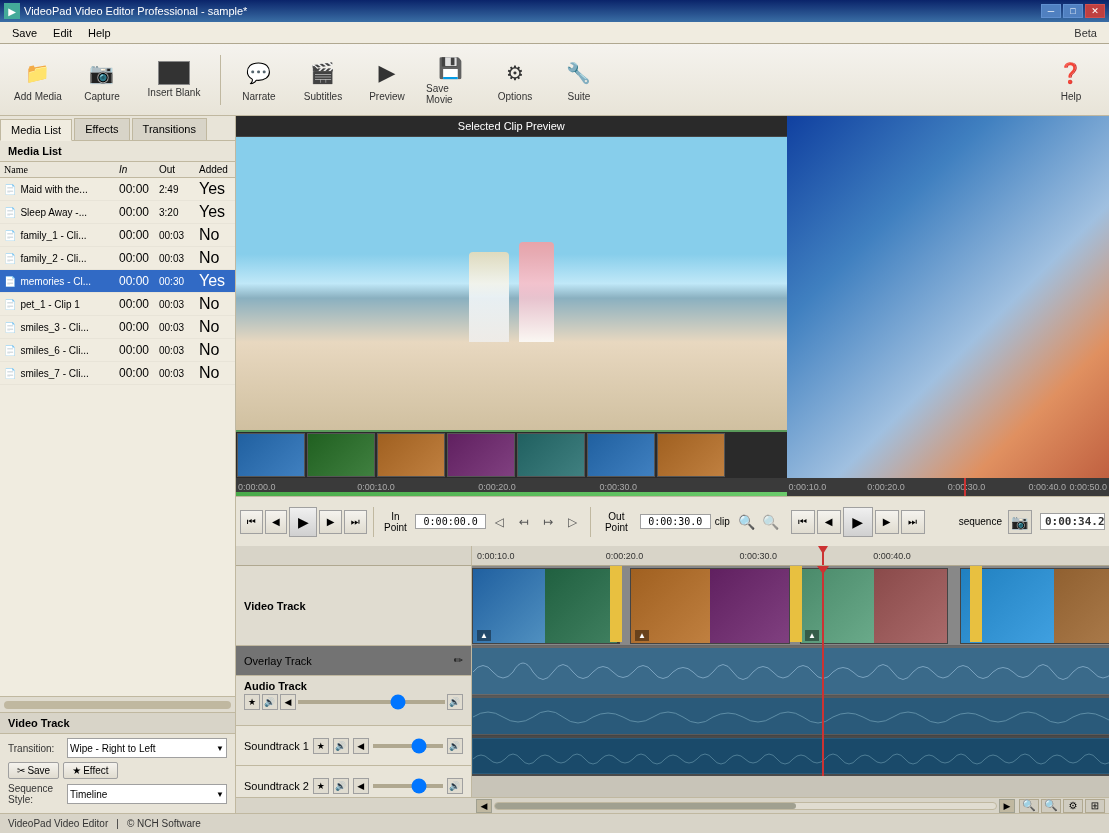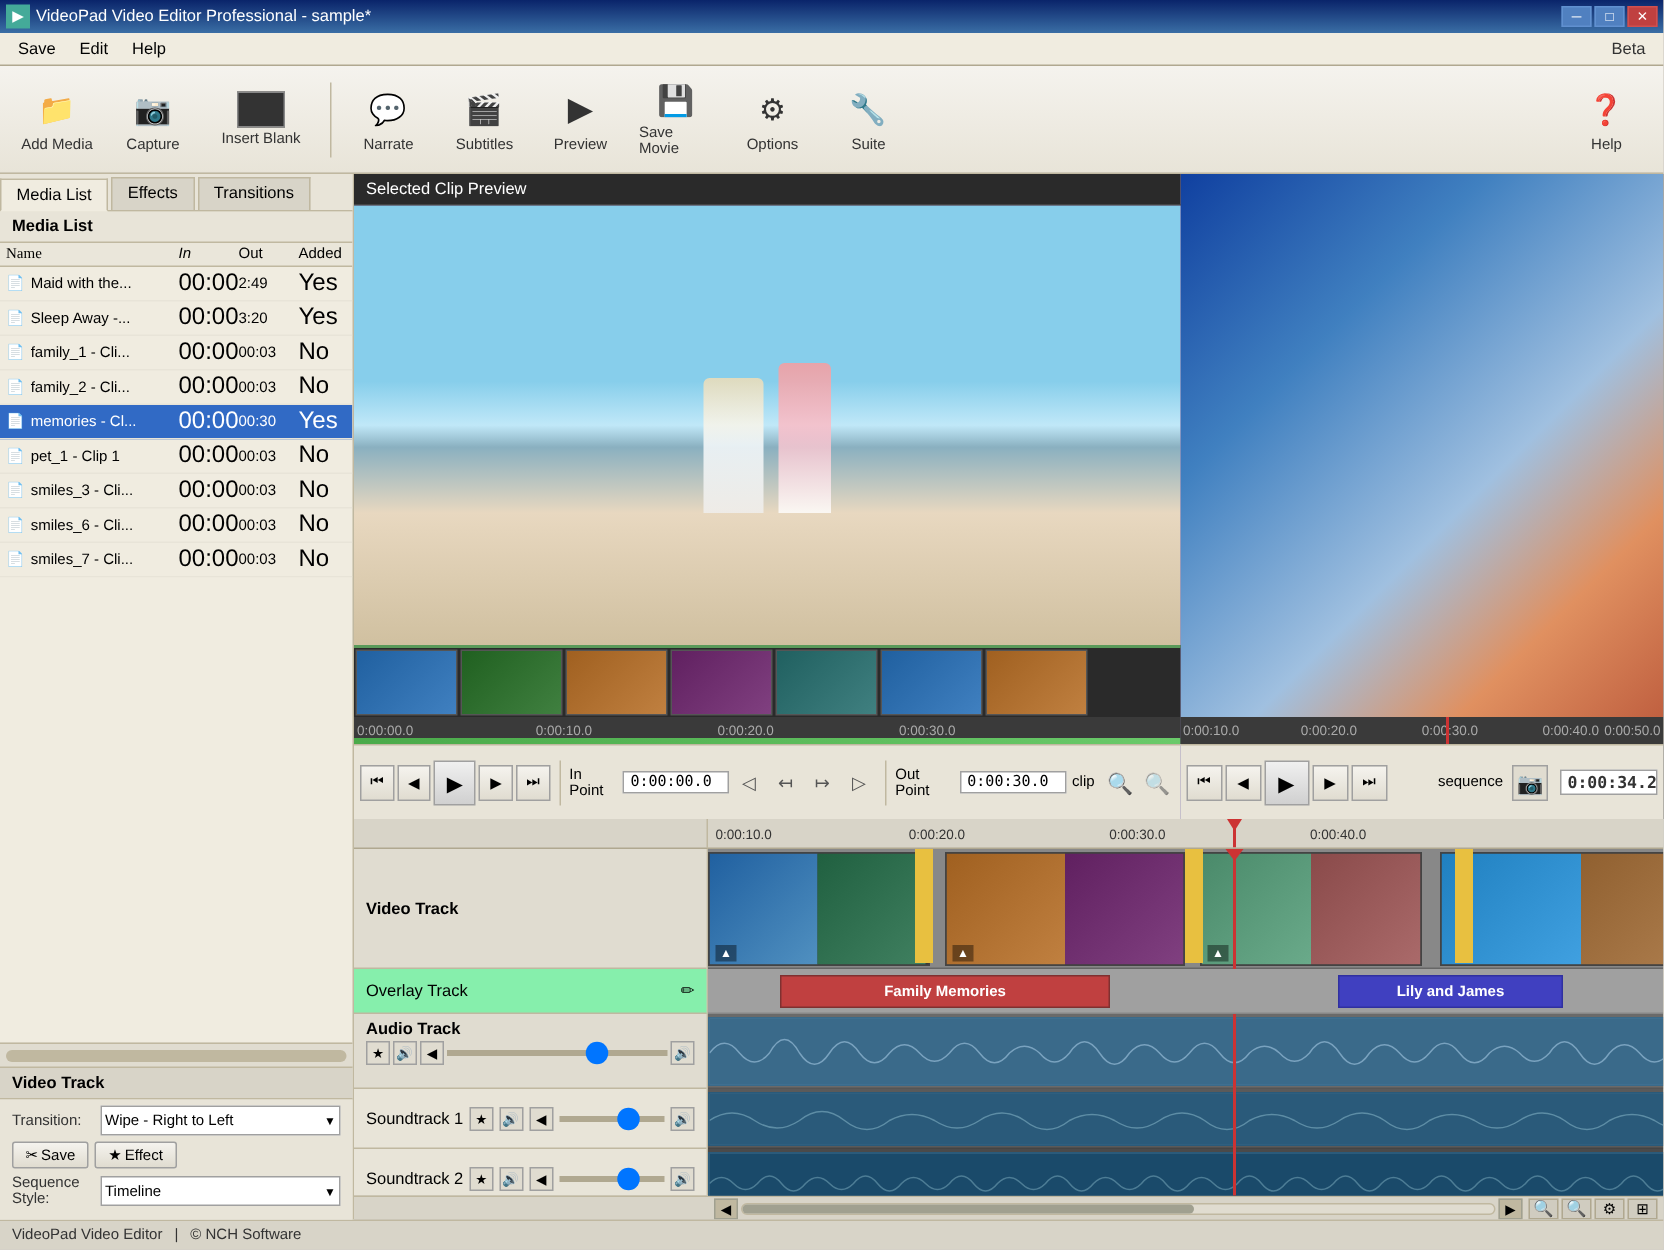--- a/index.html
+++ b/index.html
@@ -38,41 +38,41 @@
     #col-headers { display: flex; padding: 2px 4px; border-bottom: 1px solid #c0b8a0; background: #eae6da; font-size: 10px; }
     .col-name { flex: 1; font-family: Liberation Serif, serif; }
     .col-in { width: 40px; font-style: italic; }
     .col-out { width: 40px; }
     .col-added { width: 32px; }
     #file-list { overflow-y: auto; font-size: 10px; }
     .file-row { display: flex; align-items: center; padding: 2px 4px; cursor: pointer; border-bottom: 1px solid #e8e4d8; }
     .file-row.selected { background: #316ac5; color: white; }
     .file-icon { margin-right: 4px; font-size: 10px; }
     .file-name { flex: 1; overflow: hidden; text-overflow: ellipsis; white-space: nowrap; }
-    .file-in { width: 40px; font-size: 16px; }
+    .file-in { width: 40px; font-size: 12px; }
     .file-out { width: 40px; font-size: 10px; }
     .file-added { width: 32px; font-size: 16px; }
 
     
     #left-scroll { height: 16px; background: #e0dcd0; border-top: 1px solid #c0b8a0; display: flex; align-items: center; }
 
     
     #video-track-label { background: #d8d4c8; padding: 4px 8px; border-top: 1px solid #c0b8a0; border-bottom: 1px solid #c0b8a0; font-weight: bold; font-size: 11px; }
     #video-controls { padding: 4px 8px; background: #e8e4d8; }
     .control-row { display: flex; align-items: center; margin-bottom: 4px; gap: 4px; }
     .control-label { font-size: 10px; color: #333; width: 55px; }
     .dropdown { border: 1px solid #a0a0a0; background: white; font-size: 10px; padding: 1px 2px; flex: 1; height: 20px; display: flex; align-items: center; justify-content: space-between; cursor: pointer; }
     .dropdown-arrow { font-size: 8px; }
     .btn-small { border: 1px solid #a0a0a0; background: linear-gradient(to bottom, #f5f3ee, #e0dcd0); padding: 2px 8px; font-size: 10px; cursor: pointer; display: flex; align-items: center; gap: 2px; border-radius: 2px; }
     .seq-style { font-size: 10px; }
 
     
     #center-panel { flex: 1; display: flex; flex-direction: column; overflow: hidden; }
     #preview-area { display: flex; height: 430px; background: #333; }
-    #clip-preview { flex: 1; background: #c4b5fd; position: relative; }
+    #clip-preview { flex: 1; background: #3b82f6; position: relative; text-align: center; }
     #clip-preview-label { color: white; font-size: 11px; padding: 4px 8px; background: #2a2a2a; border-bottom: 1px solid #444; }
     #clip-preview-img { width: 100%; height: 100%; background: linear-gradient(135deg, #1a6aa0 0%, #2a8ad0 30%, #5ab0e0 50%, #8ad0f0 60%, #c0e8f8 70%, #f0f8ff 100%); position: relative; overflow: hidden; }
     .beach-scene { width: 100%; height: 100%; background: linear-gradient(to bottom, #87ceeb 0%, #87ceeb 40%, #c0e8f8 50%, #8ab0c0 55%, #e8d8c0 70%, #d0c0a0 100%); }
     
     #right-preview { width: 420px; background: #1a1a1a; }
     #right-preview-img { width: 100%; height: 100%; background: linear-gradient(135deg, #2060a0, #5090c0, #a0c8e0, #e0a080, #c07050); }
 
     
     #clip-strip { height: 48px; background: #2a2a2a; display: flex; align-items: center; overflow: hidden; border-top: 2px solid #5a9a5a; }
     .strip-thumb { width: 68px; height: 44px; border: 1px solid #555; background: #444; margin: 0 1px; flex-shrink: 0; }
@@ -85,21 +85,21 @@
     .controls-sep { width: 1px; height: 30px; background: #c0b8a0; margin: 0 4px; }
     .icon-btn { width: 24px; height: 24px; display: flex; align-items: center; justify-content: center; cursor: pointer; font-size: 12px; color: #555; }
 
     
     #timeline-area { flex: 1; overflow: hidden; display: flex; flex-direction: column; background: #c8c4b8; }
     #timeline-ruler { height: 20px; background: #d8d4c8; border-bottom: 1px solid #b0a890; display: flex; align-items: center; position: relative; overflow: hidden; }
 
     #timeline-tracks { flex: 1; display: flex; overflow: hidden; }
     #track-labels { width: 236px; background: #d8d4c8; border-right: 1px solid #c0b8a0; flex-shrink: 0; }
     .track-label { height: 80px; border-bottom: 1px solid #c0b8a0; padding: 4px 8px; background: #e0dcd0; display: flex; flex-direction: column; justify-content: center; font-size: 11px; font-weight: bold; }
-    .track-label-overlay { height: 30px; border-bottom: 1px solid #c0b8a0; padding: 4px 8px; background: #86efac; display: flex; align-items: center; justify-content: space-between; }
+    .track-label-overlay { height: 30px; border-bottom: 1px solid #c0b8a0; padding: 4px 8px; background: #737373; display: flex; align-items: center; justify-content: space-between; }
     .track-label-audio { height: 50px; border-bottom: 1px solid #c0b8a0; padding: 4px 8px; background: #e0dcd0; }
     .track-label-st { height: 40px; border-bottom: 1px solid #c0b8a0; padding: 4px 8px; background: #e8e4d8; display: flex; align-items: center; gap: 4px; }
     .audio-controls-row { display: flex; align-items: center; gap: 2px; margin-top: 2px; }
     .audio-btn { width: 16px; height: 16px; border: 1px solid #a0a0a0; background: #e0dcd0; display: flex; align-items: center; justify-content: center; font-size: 9px; cursor: pointer; }
     .vol-slider { flex: 1; height: 4px; background: #b0a890; appearance: none; }
     #video-track-content { height: 80px; background: #888; position: relative; border-bottom: 1px solid #666; }
     #overlay-track-content { height: 30px; background: #999; position: relative; border-bottom: 1px solid #666; }
     #audio-track-content { height: 50px; background: #777; position: relative; border-bottom: 1px solid #555; }
     #st1-content { height: 40px; background: #666; position: relative; border-bottom: 1px solid #555; }
     #st2-content { height: 40px; background: #666; position: relative; }
@@ -504,28 +504,20 @@
                 <div style="width:94px;height:100%;background:linear-gradient(135deg,#2080c0,#40a0e0);"></div>
                 <div style="width:94px;height:100%;background:linear-gradient(135deg,#906030,#b08050);"></div>
               </div>
             </div>
 
             <div class="playhead" style="left:55%;height:80px;">
               <div class="playhead-triangle"></div>
             </div>
           </div>
 
-          <div id="overlay-track-content" style="height:30px;background:#a0a0a0;position:relative;border-bottom:1px solid #888;">
-            <div class="overlay-clip" style="left:48px;width:220px;">
-              <span>Family Memories</span>
-            </div>
-            <div class="overlay-clip" style="left:420px;width:150px;background:#4040c0;border-color:#3030a0;">
-              <span>Lily and James</span>
-            </div>
-          </div>
 
           <div id="audio-track-content" style="height:50px;background:#6a6a6a;position:relative;border-bottom:1px solid #555;">
             <div class="audio-wave" style="left:0;width:870px;">
               <svg class="waveform-svg">
                 <rect width="100%" height="100%" fill="#3a6a8a"></rect>
                 <path d="M0,23 Q10,10 20,23 Q30,35 40,23 Q50,5 60,23 Q70,38 80,23 Q90,8 100,23 Q110,36 120,23 Q130,12 140,23 Q150,34 160,23 Q170,10 180,23 Q190,36 200,23 Q210,14 220,23 Q230,35 240,23 Q250,8 260,23 Q270,38 280,23 Q290,12 300,23 Q310,35 320,23 Q330,10 340,23 Q350,36 360,23 Q370,14 380,23 Q390,34 400,23 Q410,8 420,23 Q430,38 440,23 Q450,12 460,23 Q470,35 480,23 Q490,10 500,23 Q510,36 520,23 Q530,14 540,23 Q550,34 560,23 Q570,8 580,23 Q590,38 600,23 Q610,12 620,23 Q630,35 640,23 Q650,10 660,23 Q670,36 680,23 Q690,14 700,23 Q710,34 720,23 Q730,8 740,23 Q750,38 760,23 Q770,12 780,23 Q790,35 800,23 Q810,10 820,23 Q830,36 840,23 Q850,14 860,23 Q870,23 870,23" stroke="#8ab0cc" stroke-width="1" fill="none" opacity="0.8"></path>
               </svg>
             </div>
             <div class="playhead" style="left:55%;height:50px;"></div>
           </div>

